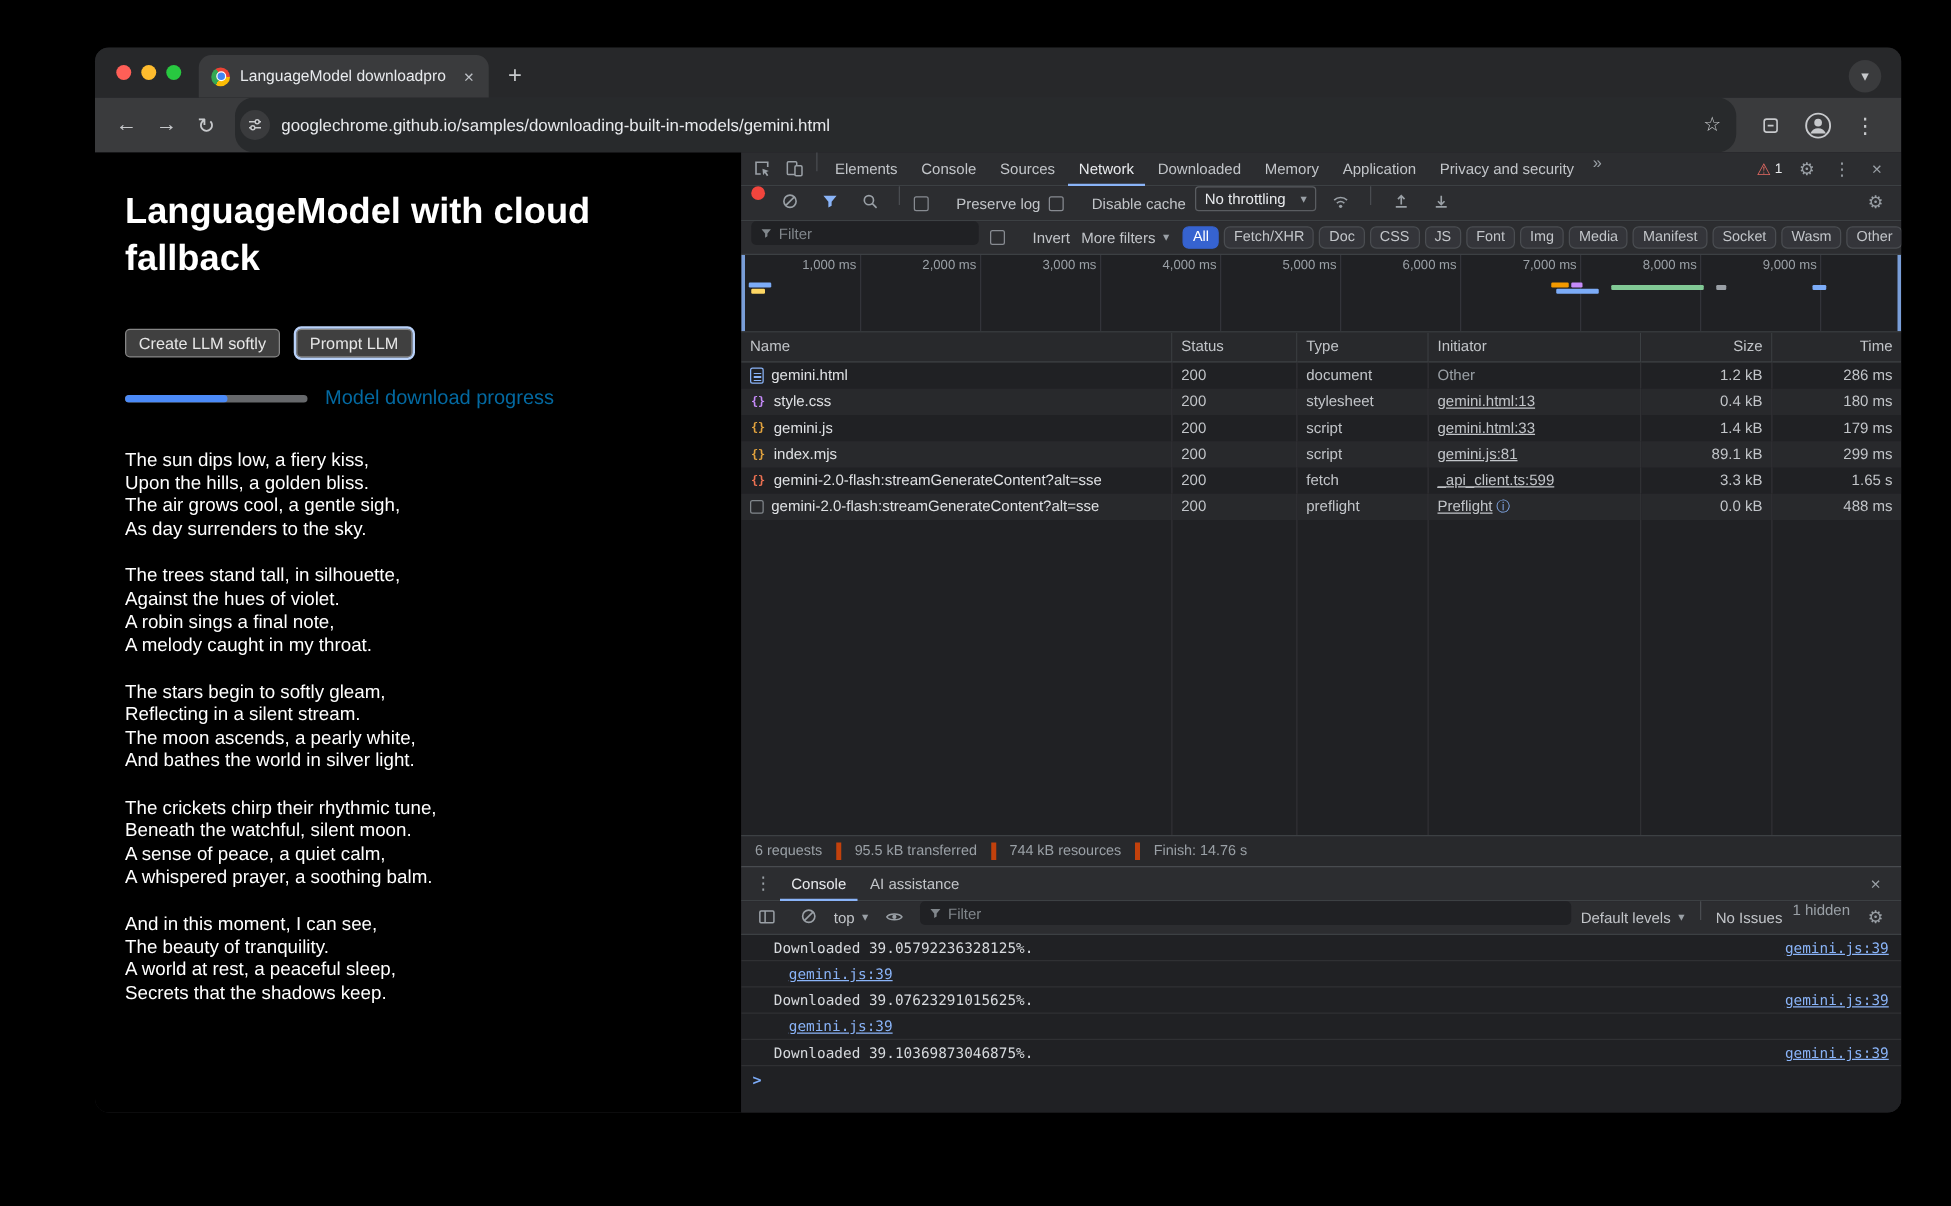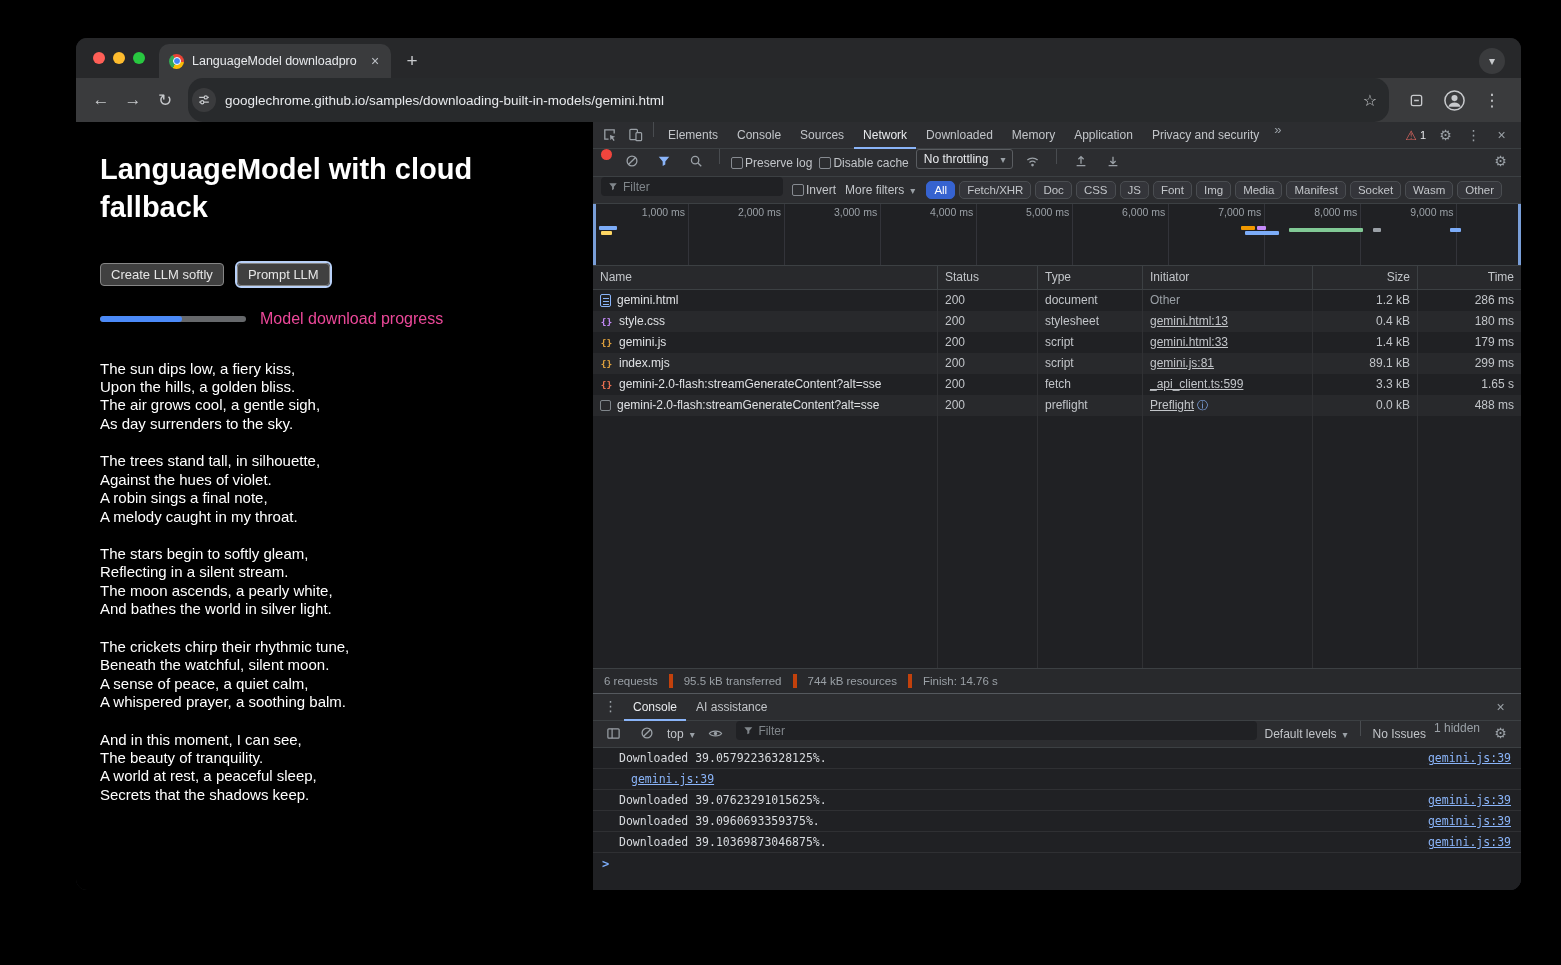--- a/index.html
+++ b/index.html
@@ -46,40 +46,40 @@
   
   .page { width:517px; flex:none; background:#000; color:#fff; padding:28px 24px; overflow:hidden; }
   .page h1 { font-size:29px; font-weight:700; line-height:1.32; max-width:420px; margin:0 0 36px; }
   .btn-row { display:flex; gap:13px; margin-bottom:24px; }
   .page-btn { font-family:"Liberation Sans",sans-serif; font-size:13px; color:#e6e6e6; background:#404040;
               border:1px solid #868686; border-radius:4px; padding:3px 10px; }
   .page-btn.focused { outline:2px solid #b9d1f8; outline-offset:0; }
   .progress-row { display:flex; align-items:center; gap:14px; margin:0 0 32px; }
   .progress { width:146px; height:6px; border-radius:3px; background:#66686b; overflow:hidden; flex:none; }
   .progress-fill { height:100%; width:50%; background:#4b8af8; border-radius:3px; }
-  .progress-label { font-size:16px; color:#ec4899; }
+  .progress-label { font-size:16px; color:#0369a1; }
   .poem p { font-size:15px; line-height:1.23; white-space:pre-line; margin-bottom:19px; }
 
   
   .devtools { flex:1; min-width:0; background:#202124; color:#e8eaed; display:flex; flex-direction:column; font-size:12px; }
   .dt-bar { flex:none; display:flex; background:#2c2d30; border-bottom:1px solid #3c4043; }
   .dt-tabbar { height:27px; padding:0 4px; gap:1px; }
   .dt-ic { width:25px; height:24px; display:flex; align-items:center; justify-content:center; color:#9aa0a6; flex:none; }
   .dt-divider { width:1px; height:15px; background:#494c50; margin:0 4px; flex:none; }
   .dt-tab { padding:0 9px; height:27px; line-height:27px; color:#c2c5c9; white-space:nowrap; }
   .dt-tab.active { color:#e8eaed; box-shadow:inset 0 -2px 0 #8ab4f8; }
   .dt-more { color:#9aa0a6; padding:0 5px; font-size:13px; }
   .dt-right { margin-left:auto; display:flex; align-items:center; gap:3px; padding-right:3px; }
   .err-badge { display:flex; align-items:center; gap:3px; font-size:11px; color:#e8eaed; padding:0 4px; }
   .err-badge .tri { color:#e46962; font-size:13px; }
   .glyph { font-size:14px; color:#9aa0a6; }
 
   .net-toolbar { height:28px; padding:0 8px; gap:7px; }
   .rec { width:11px; height:11px; border-radius:50%; background:#f1453d; flex:none; }
-  .cb-group { display:flex; align-items:center; gap:2px; }
+  .cb-group { display:flex; align-items:center; gap:22px; }
   .cb { width:12px; height:12px; border:1.4px solid #878b91; border-radius:2px; flex:none; }
   .cb-label { color:#c2c5c9; white-space:nowrap; }
   .throttle { display:flex; align-items:center; gap:12px; border:1px solid #5a5d61; border-radius:3px;
               height:20px; padding:0 7px; color:#e8eaed; white-space:nowrap; }
   .caret { color:#9aa0a6; font-size:10px; }
   .spacer { flex:1; }
 
   .net-filterrow { height:27px; padding:0 8px; gap:9px; }
   .filter-box { display:flex; align-items:center; gap:5px; background:#202124; border-radius:4px;
                 height:19px; padding:0 7px; width:182px; flex:none; }
@@ -557,21 +557,20 @@
             <span class="msg-src">gemini.js:39</span>
           </div>
           <div class="msg">
             <span class="msg-src">gemini.js:39</span>
           </div>
           <div class="msg">
             <span class="msg-text">Downloaded 39.07623291015625%.</span>
             <span class="msg-src">gemini.js:39</span>
           </div>
           <div class="msg">
-            <span class="msg-text">Downloaded 39.0960693359375%.</span>
             <span class="msg-src">gemini.js:39</span>
           </div>
           <div class="msg">
             <span class="msg-text">Downloaded 39.10369873046875%.</span>
             <span class="msg-src">gemini.js:39</span>
           </div>
           <div class="prompt-row">
             <span>&gt;</span>
           </div>
         </div>

